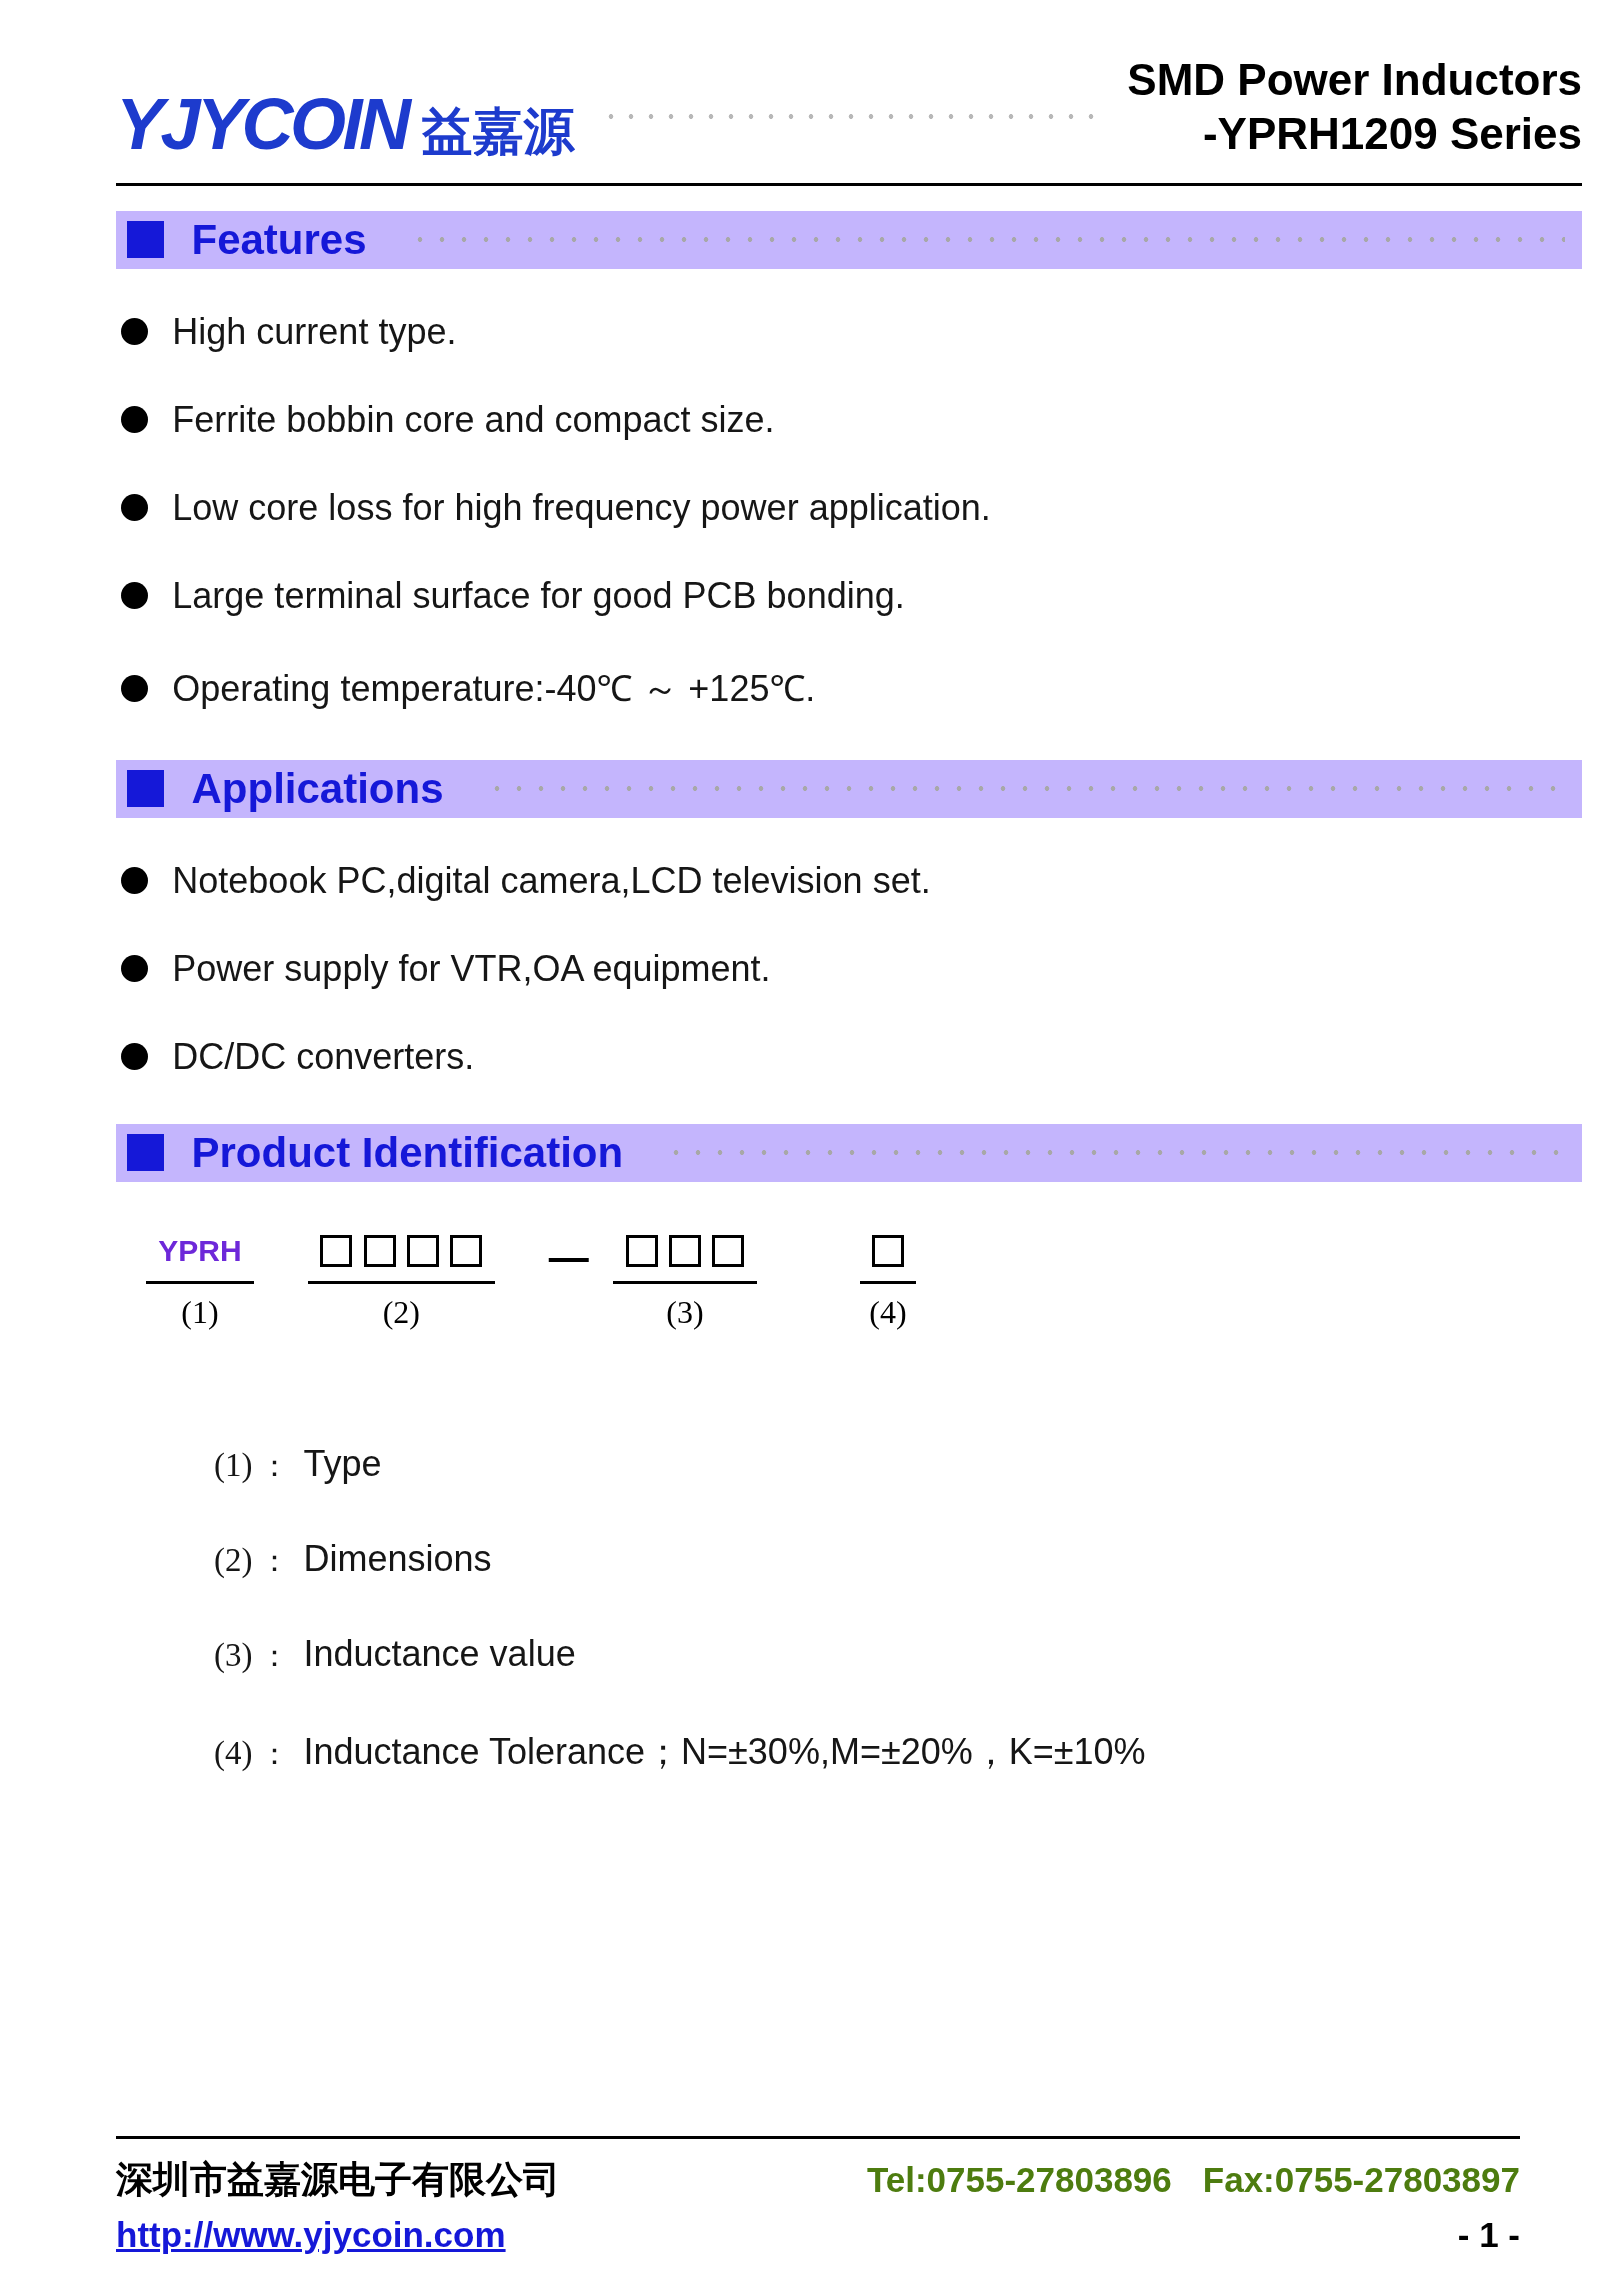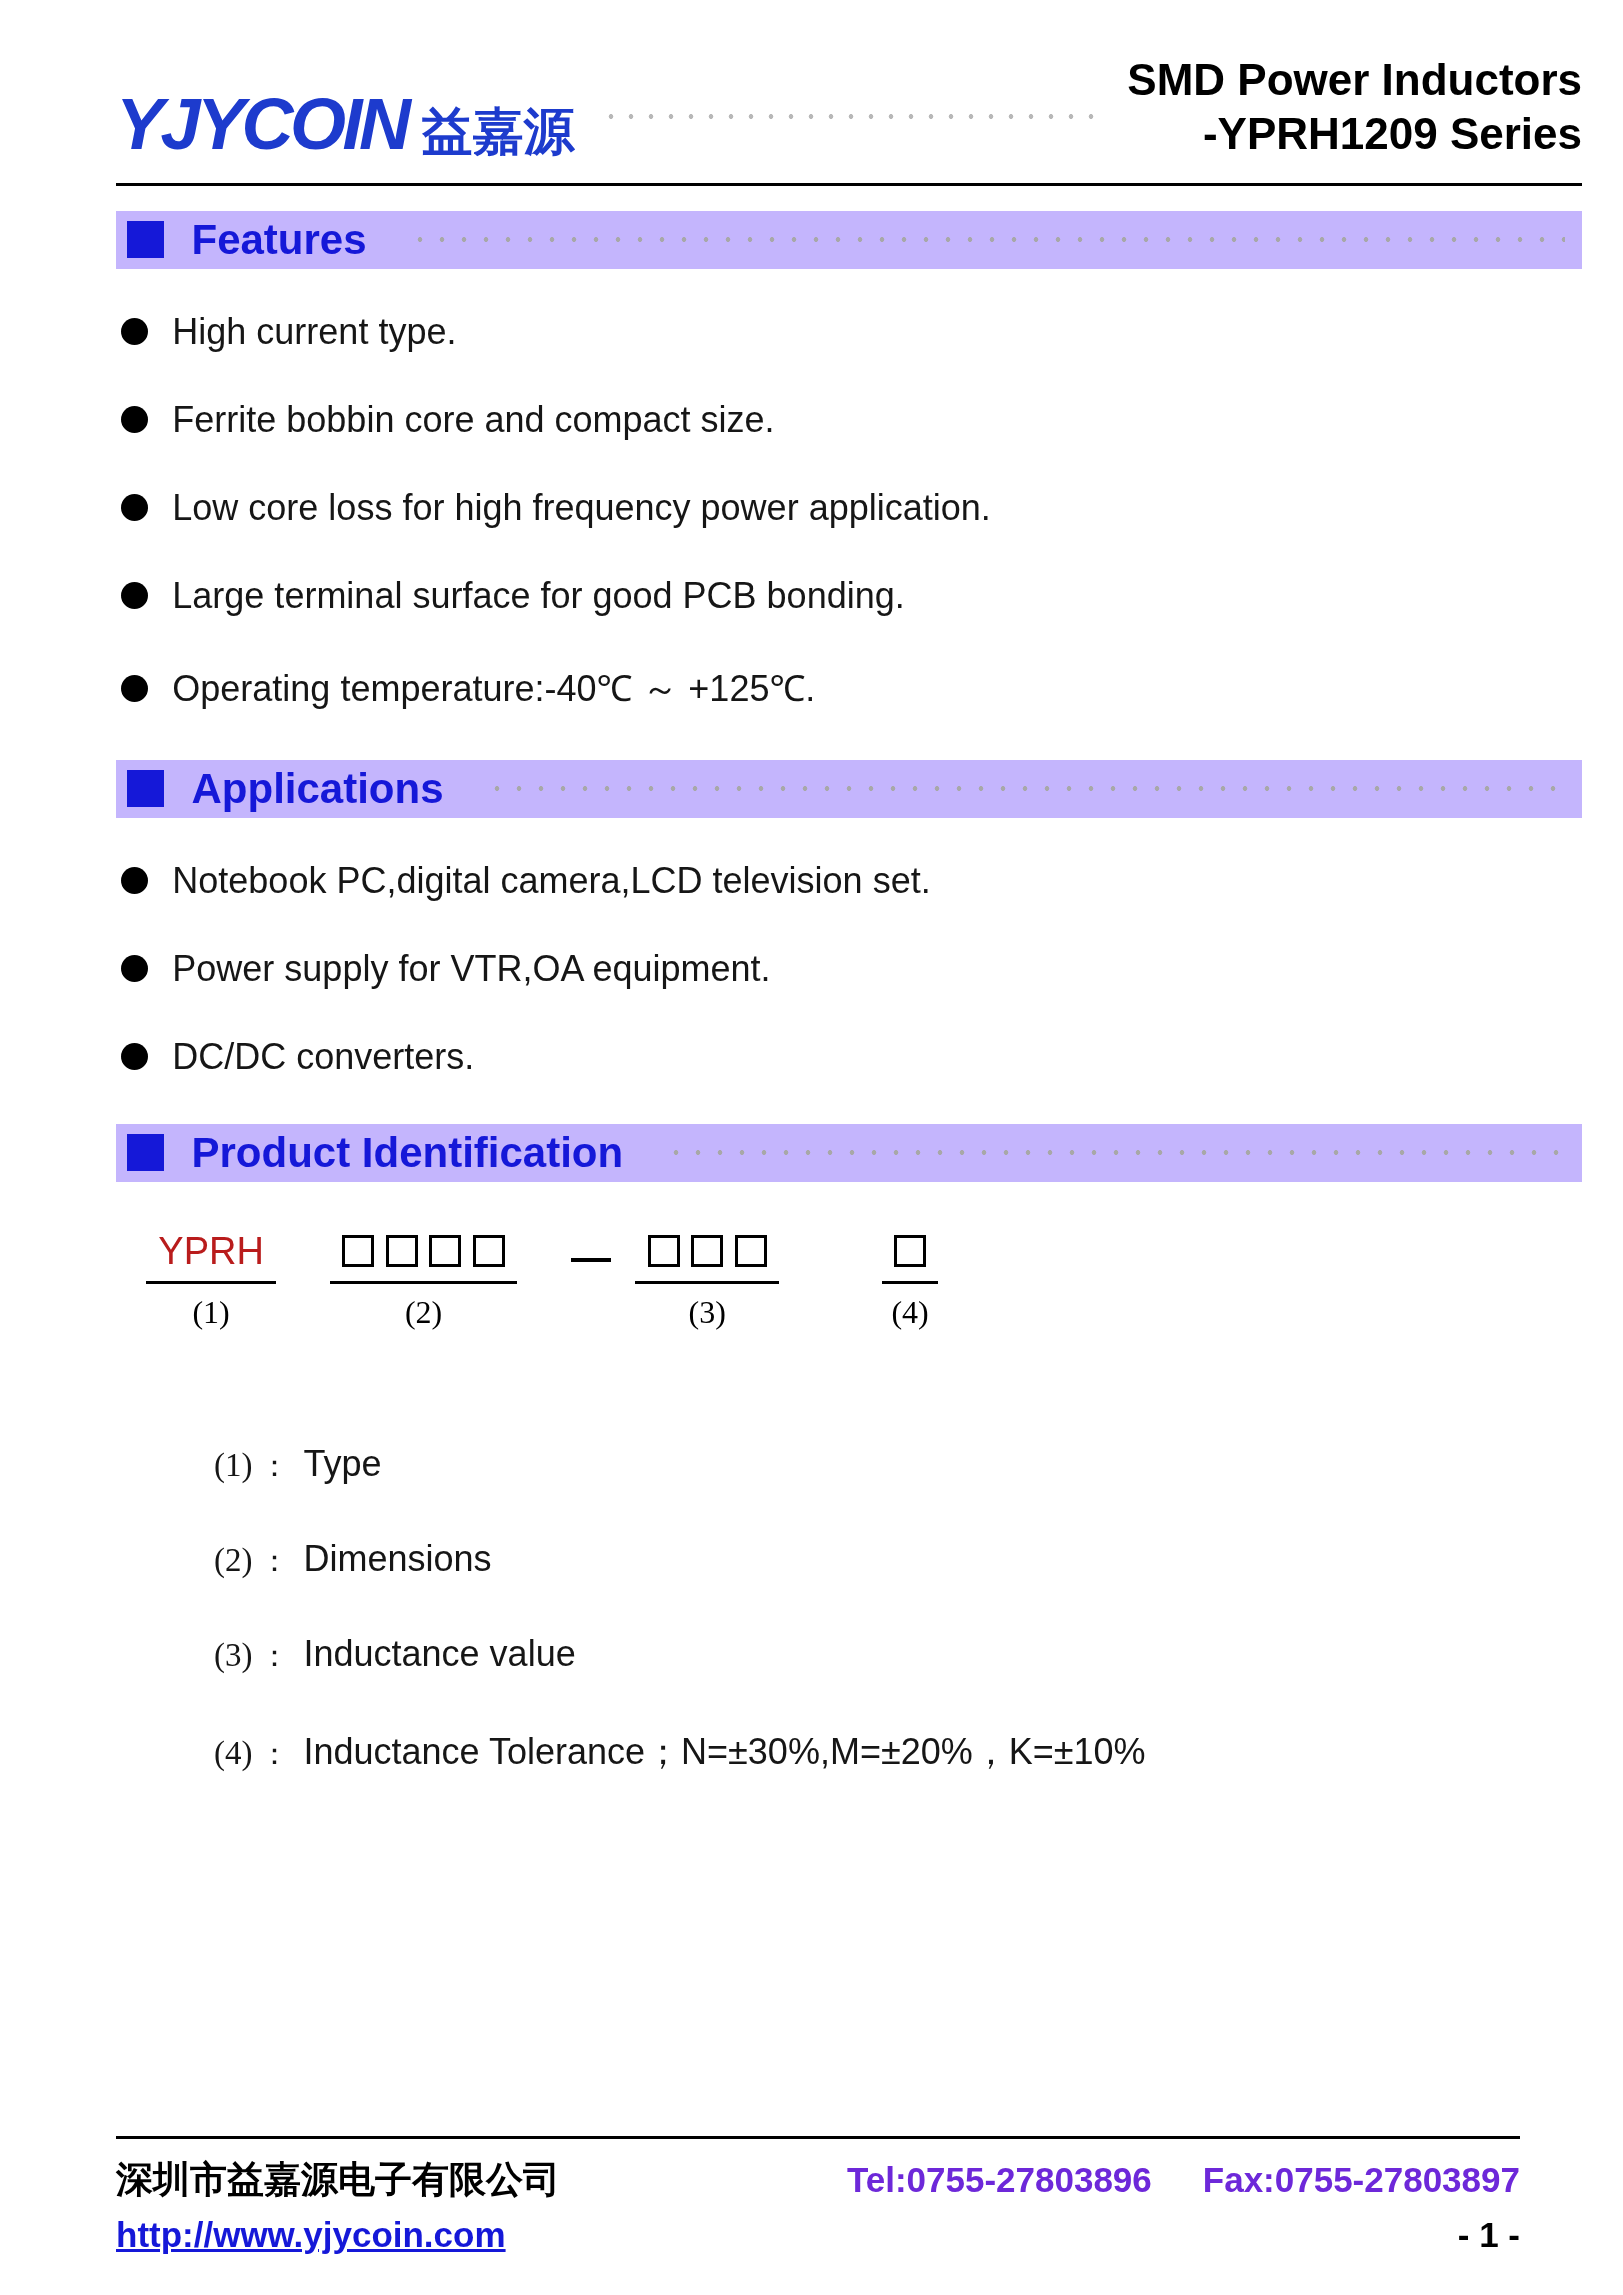--- a/index.html
+++ b/index.html
@@ -52,38 +52,38 @@
   .bullet { width:27px; height:27px; border-radius:50%; background:#000; margin-right:24px; flex:none; }
 
   
   .pid { display:flex; align-items:flex-start; margin:49px 0 0 30px; }
   .pid-group { display:flex; flex-direction:column; align-items:center; margin-right:54px; }
   .pid-group.g4 { margin-left:49px; }
   .pid-top {
     display:flex; align-items:center; gap:11.4px;
     border-bottom:3.5px solid #000; padding:3.5px 12.3px 12.3px 12.3px; height:53px;
   }
-  .pid-yprh { font-size:38px; font-weight:normal; color:#b91c1c; }
+  .pid-yprh { font-size:30px; font-weight:bold; color:#6d28d9; }
   .box { width:32px; height:32px; border:3.5px solid #000; flex:none; background:#fff; }
   .pid-dash { font-size:40px; font-weight:bold; height:53px; display:flex; align-items:center; margin-right:24.5px; color:#000; }
   .pid-label { font-family:"Liberation Serif", serif; font-size:32px; margin-top:10.5px; color:#000; }
 
   
   .legend { margin:112px 0 0 98px; }
   .legend-row { display:flex; align-items:baseline; margin-bottom:51px; }
   .leg-num { font-family:"Liberation Serif", serif; font-size:33px; color:#161616; }
   .leg-sep { font-size:30px; margin:0 14px 0 7px; color:#161616; }
   .leg-text { font-size:36px; color:#161616; }
 
   
   .footer { position:absolute; left:116px; right:103px; bottom:40px; }
   .footer-rule { border-top:3.5px solid #000; margin-bottom:16px; }
   .f-row { display:flex; justify-content:space-between; align-items:baseline; }
   .f-company { font-size:37px; font-weight:bold; color:#000; }
-  .f-contact { display:flex; gap:51px; font-size:35px; font-weight:bold; color:#6d28d9; }
+  .f-contact { display:flex; gap:31px; font-size:35px; font-weight:bold; color:#4d7c0f; }
   .f-site { font-size:35px; font-weight:bold; color:#1518d8; text-decoration:underline; margin-top:10.5px; display:inline-block; }
   .f-page { font-size:35px; font-weight:bold; color:#000; }
 </style>
 </head>
 <body>
 
 <div class="page">
 
   <div class="header">
     <div class="logo">

